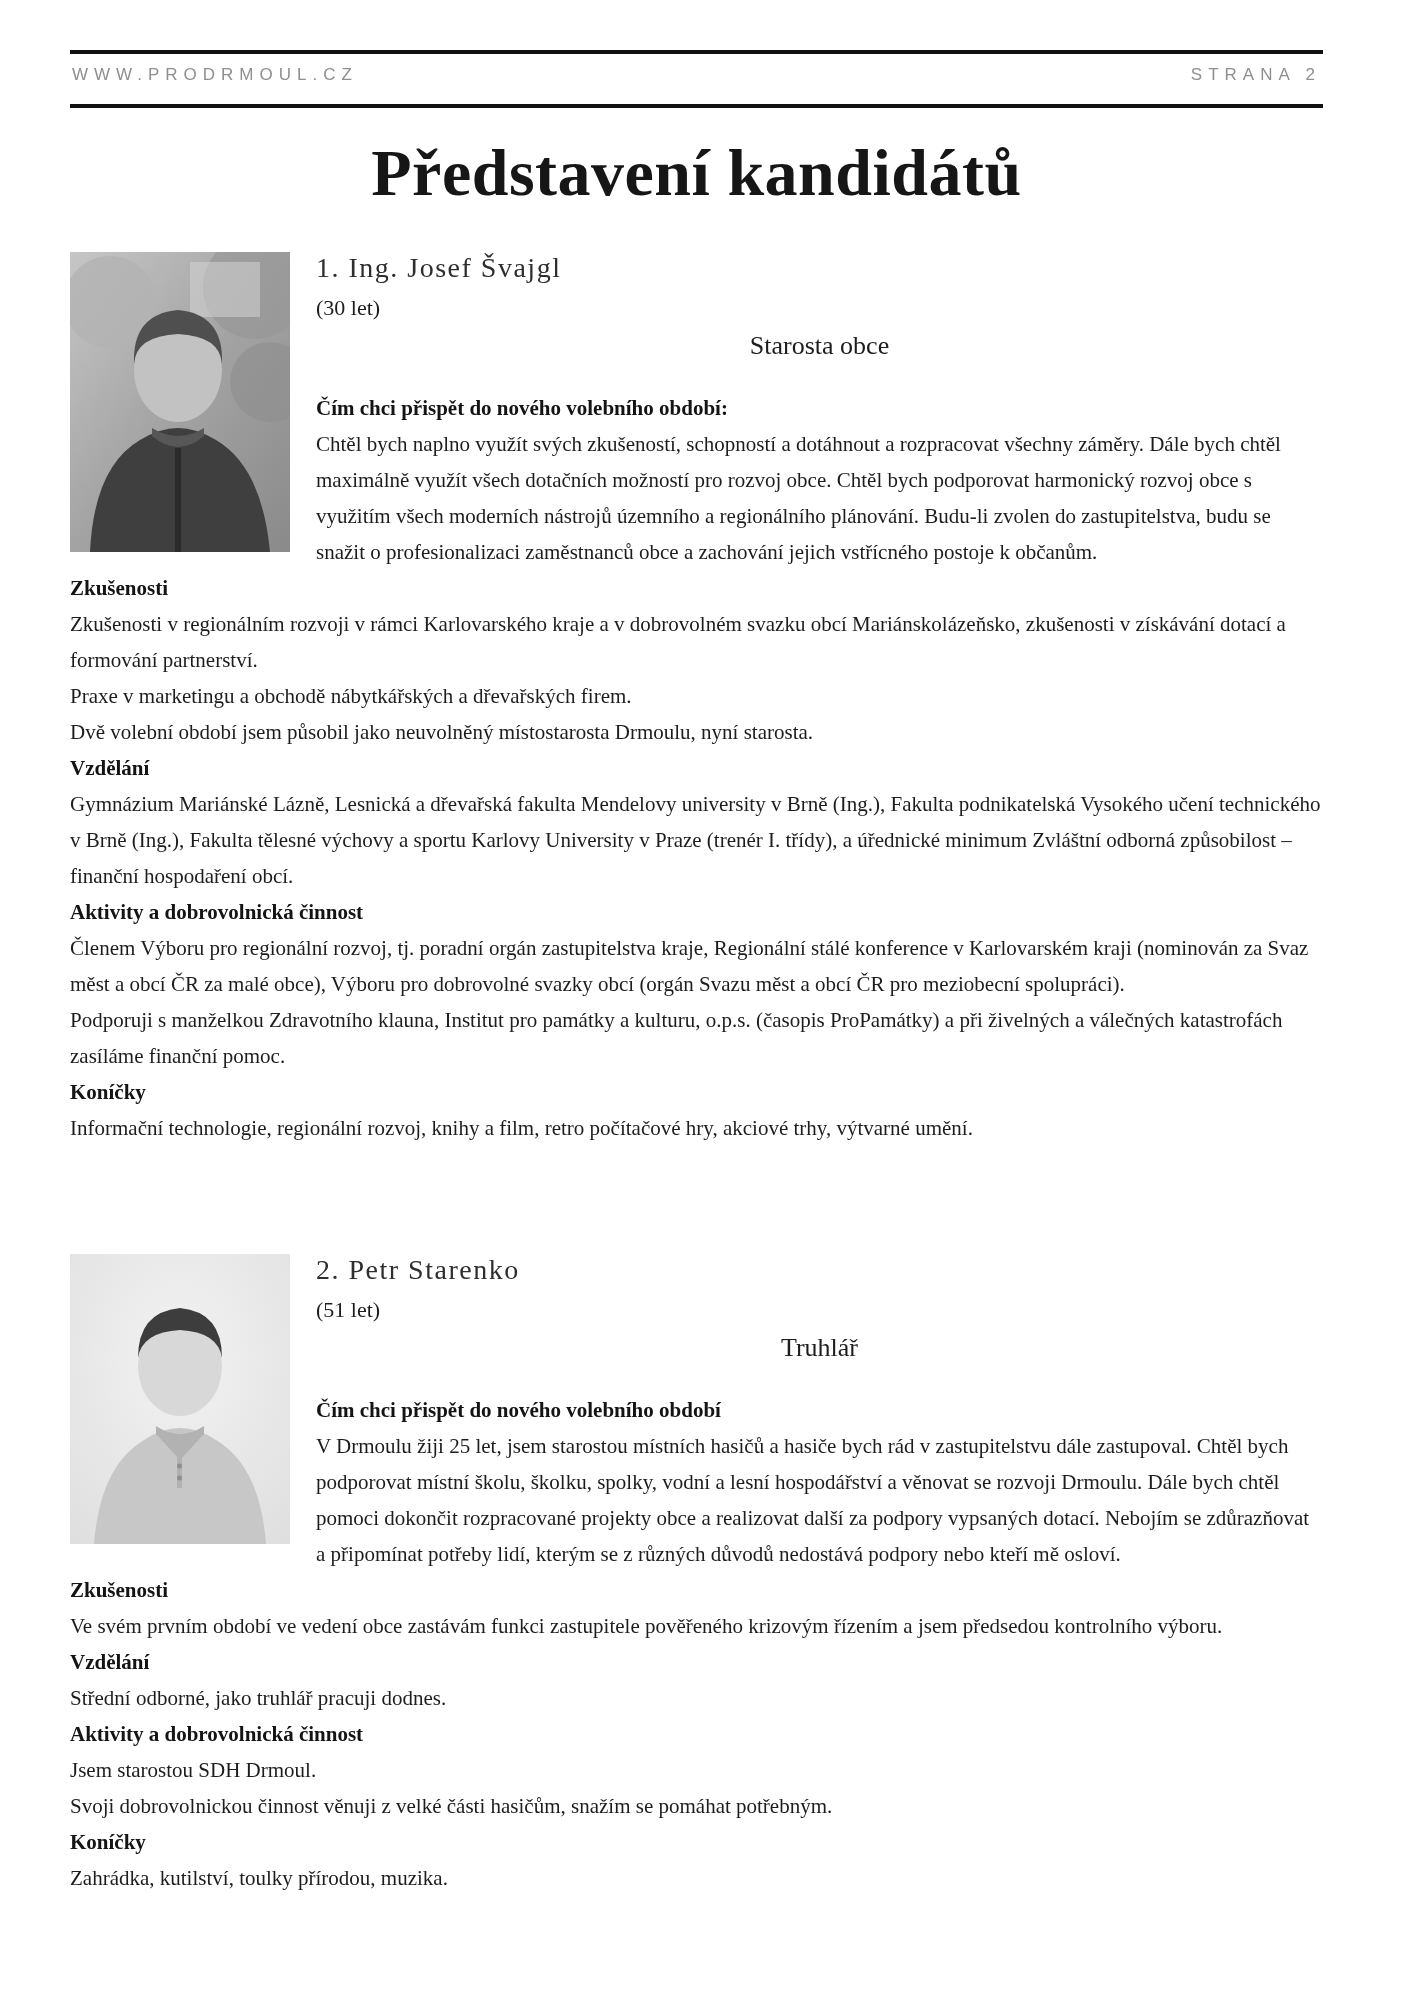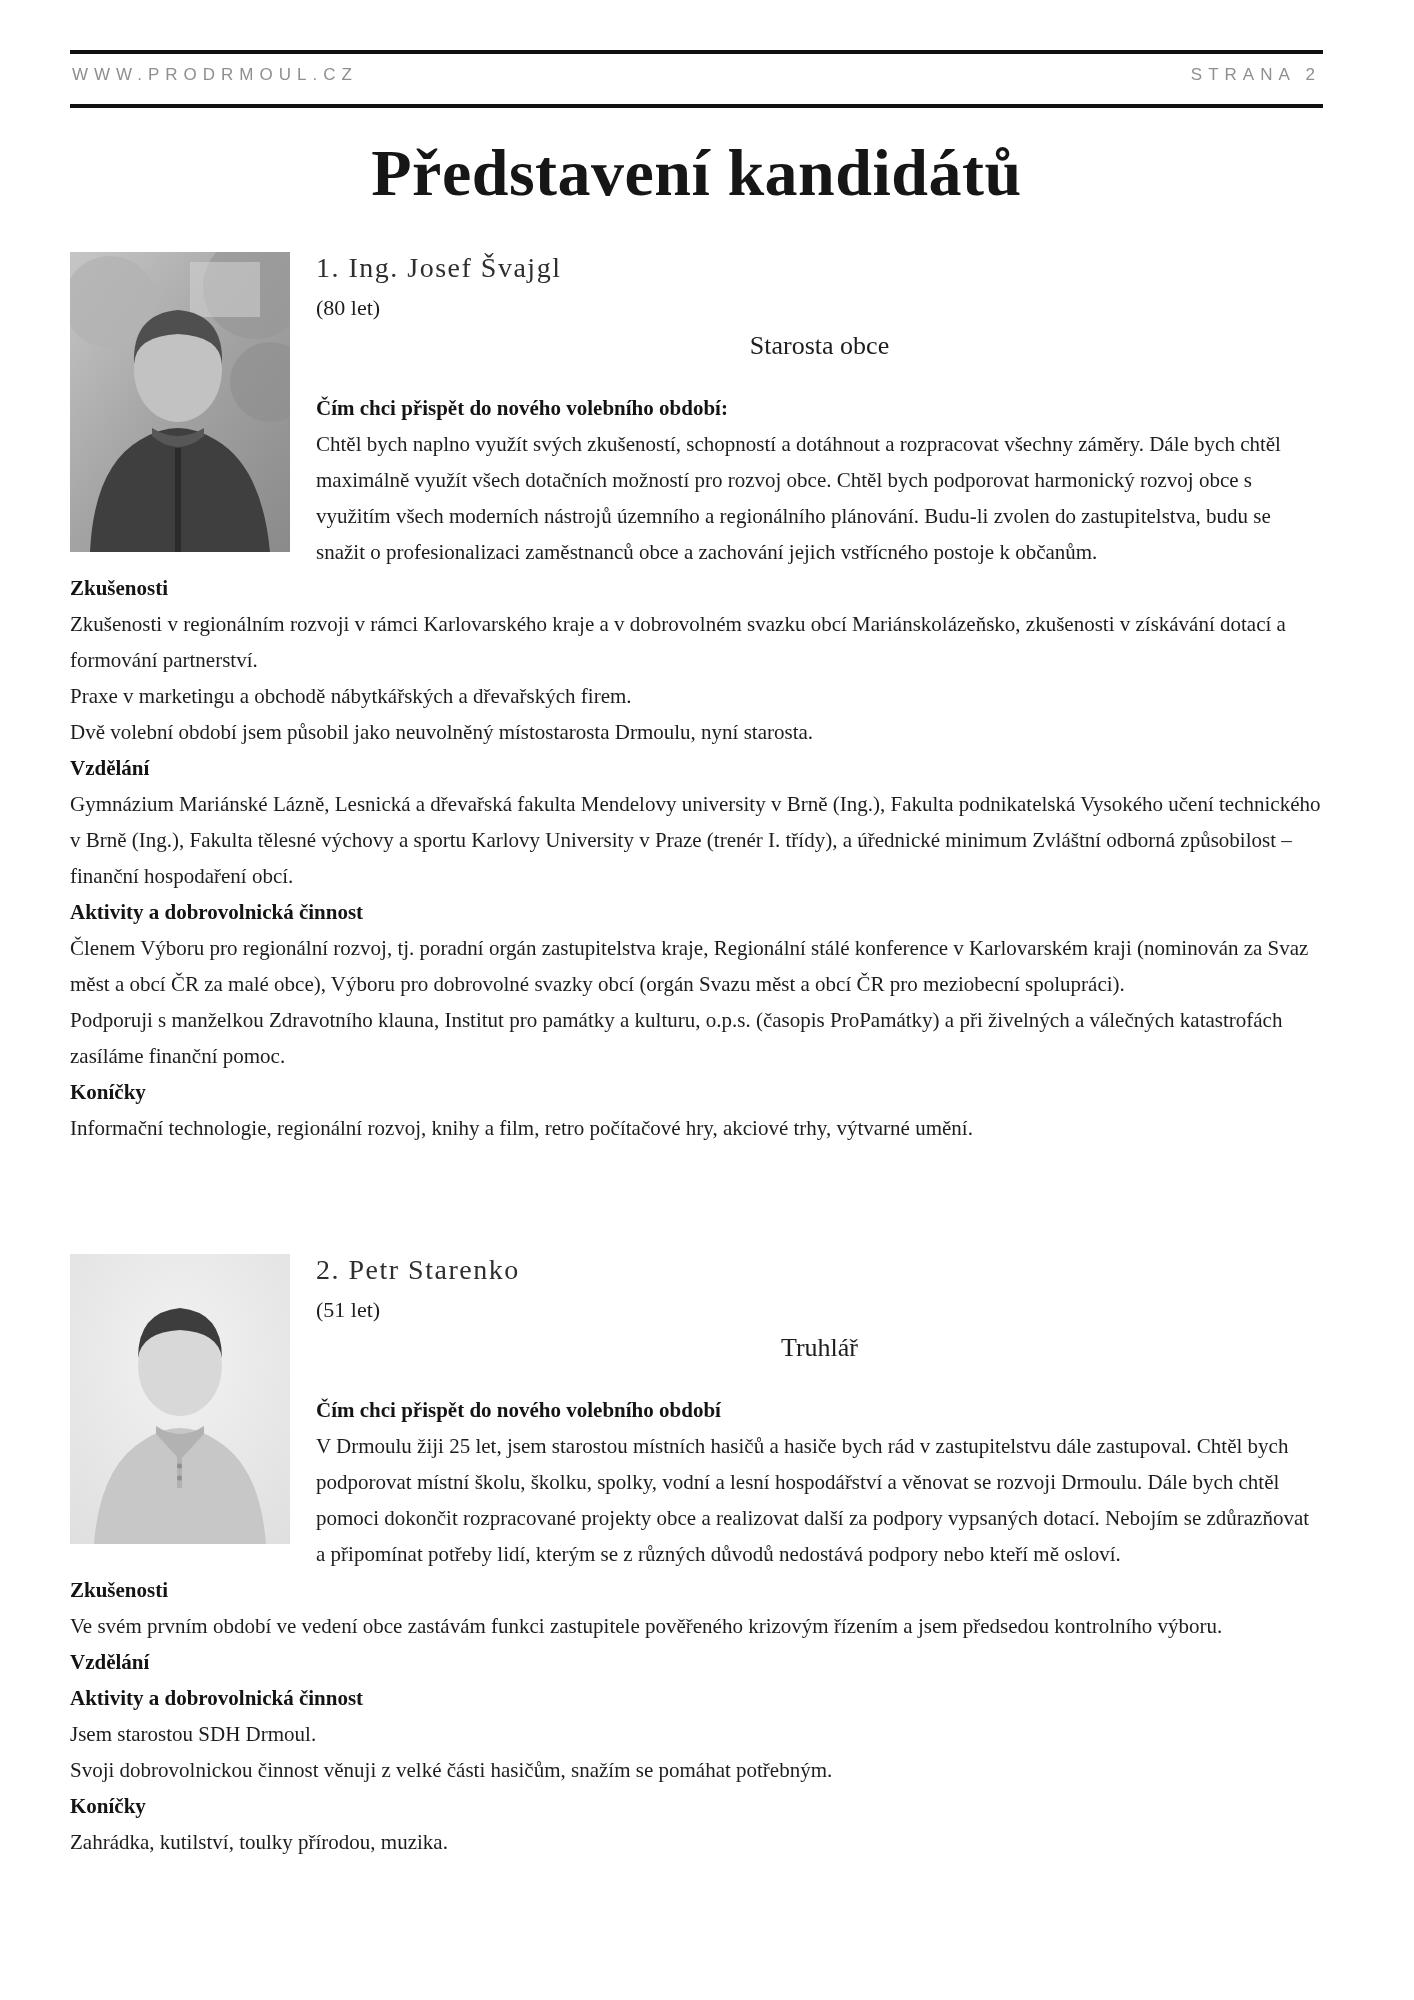--- a/index.html
+++ b/index.html
@@ -114,21 +114,21 @@
         <rect x="120" y="10" width="70" height="55" fill="#d7d7d7" opacity="0.5"></rect>
         <ellipse cx="108" cy="118" rx="44" ry="52" fill="#c2c2c2"></ellipse>
         <path d="M64 112 Q62 62 108 58 Q154 62 152 112 Q150 84 108 82 Q66 84 64 112 Z" fill="#4f4f4f"></path>
         <path d="M20 300 Q24 215 70 188 Q90 176 108 176 Q126 176 146 188 Q192 215 200 300 Z" fill="#3f3f3f"></path>
         <rect x="105" y="196" width="6" height="104" fill="#2b2b2b"></rect>
         <path d="M82 184 Q108 206 134 184 L134 176 Q108 192 82 176 Z" fill="#575757"></path>
       </svg>
     </div>
 
     <div class="cand-name">1. Ing. Josef Švajgl</div>
-    <div class="cand-age">(80 let)</div>
+    <div class="cand-age">(30 let)</div>
     <div class="cand-role">Starosta obce</div>
 
     <section>
       <h2 class="sec-h">Čím chci přispět do nového volebního období:</h2>
       <p>Chtěl bych naplno využít svých zkušeností, schopností a dotáhnout a rozpracovat všechny záměry. Dále bych chtěl maximálně využít všech dotačních možností pro rozvoj obce. Chtěl bych podporovat harmonický rozvoj obce s využitím všech moderních nástrojů územního a regionálního plánování. Budu-li zvolen do zastupitelstva, budu se snažit o profesionalizaci zaměstnanců obce a zachování jejich vstřícného postoje k občanům.</p>
     </section>
 
     <section>
       <h2 class="sec-h">Zkušenosti</h2>
       <p>Zkušenosti v regionálním rozvoji v rámci Karlovarského kraje a v dobrovolném svazku obcí Mariánskolázeňsko, zkušenosti v získávání dotací a formování partnerství.</p>
@@ -184,20 +184,21 @@
       <p>V Drmoulu žiji 25 let, jsem starostou místních hasičů a hasiče bych rád v zastupitelstvu dále zastupoval. Chtěl bych podporovat místní školu, školku, spolky, vodní a lesní hospodářství a věnovat se rozvoji Drmoulu. Dále bych chtěl pomoci dokončit rozpracované projekty obce a realizovat další za podpory vypsaných dotací. Nebojím se zdůrazňovat a připomínat potřeby lidí, kterým se z různých důvodů nedostává podpory nebo kteří mě osloví.</p>
     </section>
 
     <section>
       <h2 class="sec-h">Zkušenosti</h2>
       <p>Ve svém prvním období ve vedení obce zastávám funkci zastupitele pověřeného krizovým řízením a jsem předsedou kontrolního výboru.</p>
     </section>
 
     <section>
       <h2 class="sec-h">Vzdělání</h2>
+      <p>Střední odborné, jako truhlář pracuji dodnes.</p>
     </section>
 
     <section>
       <h2 class="sec-h">Aktivity a dobrovolnická činnost</h2>
       <p>Jsem starostou SDH Drmoul.</p>
       <p>Svoji dobrovolnickou činnost věnuji z velké části hasičům, snažím se pomáhat potřebným.</p>
     </section>
 
     <section>
       <h2 class="sec-h">Koníčky</h2>

